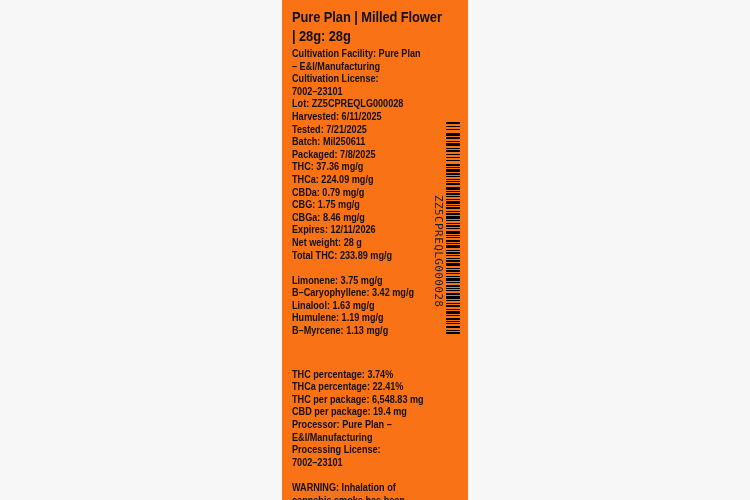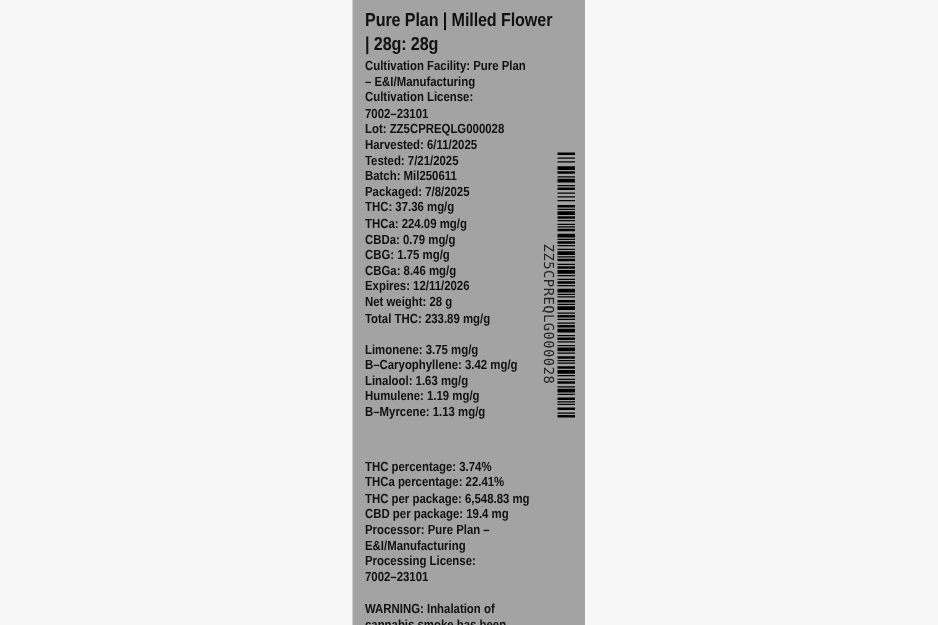--- a/index.html
+++ b/index.html
@@ -5,21 +5,21 @@
   html, body { margin:0; padding:0; }
   body {
     width:750px; height:500px; overflow:hidden;
     background:#f7f7f7;
     position:relative;
     font-family:"Liberation Sans", "DejaVu Sans", sans-serif;
     color:#111;
   }
   .label {
     position:absolute; left:282px; top:0; width:186px; height:500px;
-    background:#a3a3a3; overflow:hidden;
+    background:#f97316; overflow:hidden;
   }
   .title {
     position:absolute; left:10px; top:7px; width:175px;
     font-weight:bold; font-size:15px; line-height:19px;
     transform:scaleX(0.86); transform-origin:left top;
     letter-spacing:-0.1px;
   }
   .body {
     position:absolute; left:10px; top:47px; width:190px;
     font-weight:bold; font-size:10.6px; line-height:12.6px;

